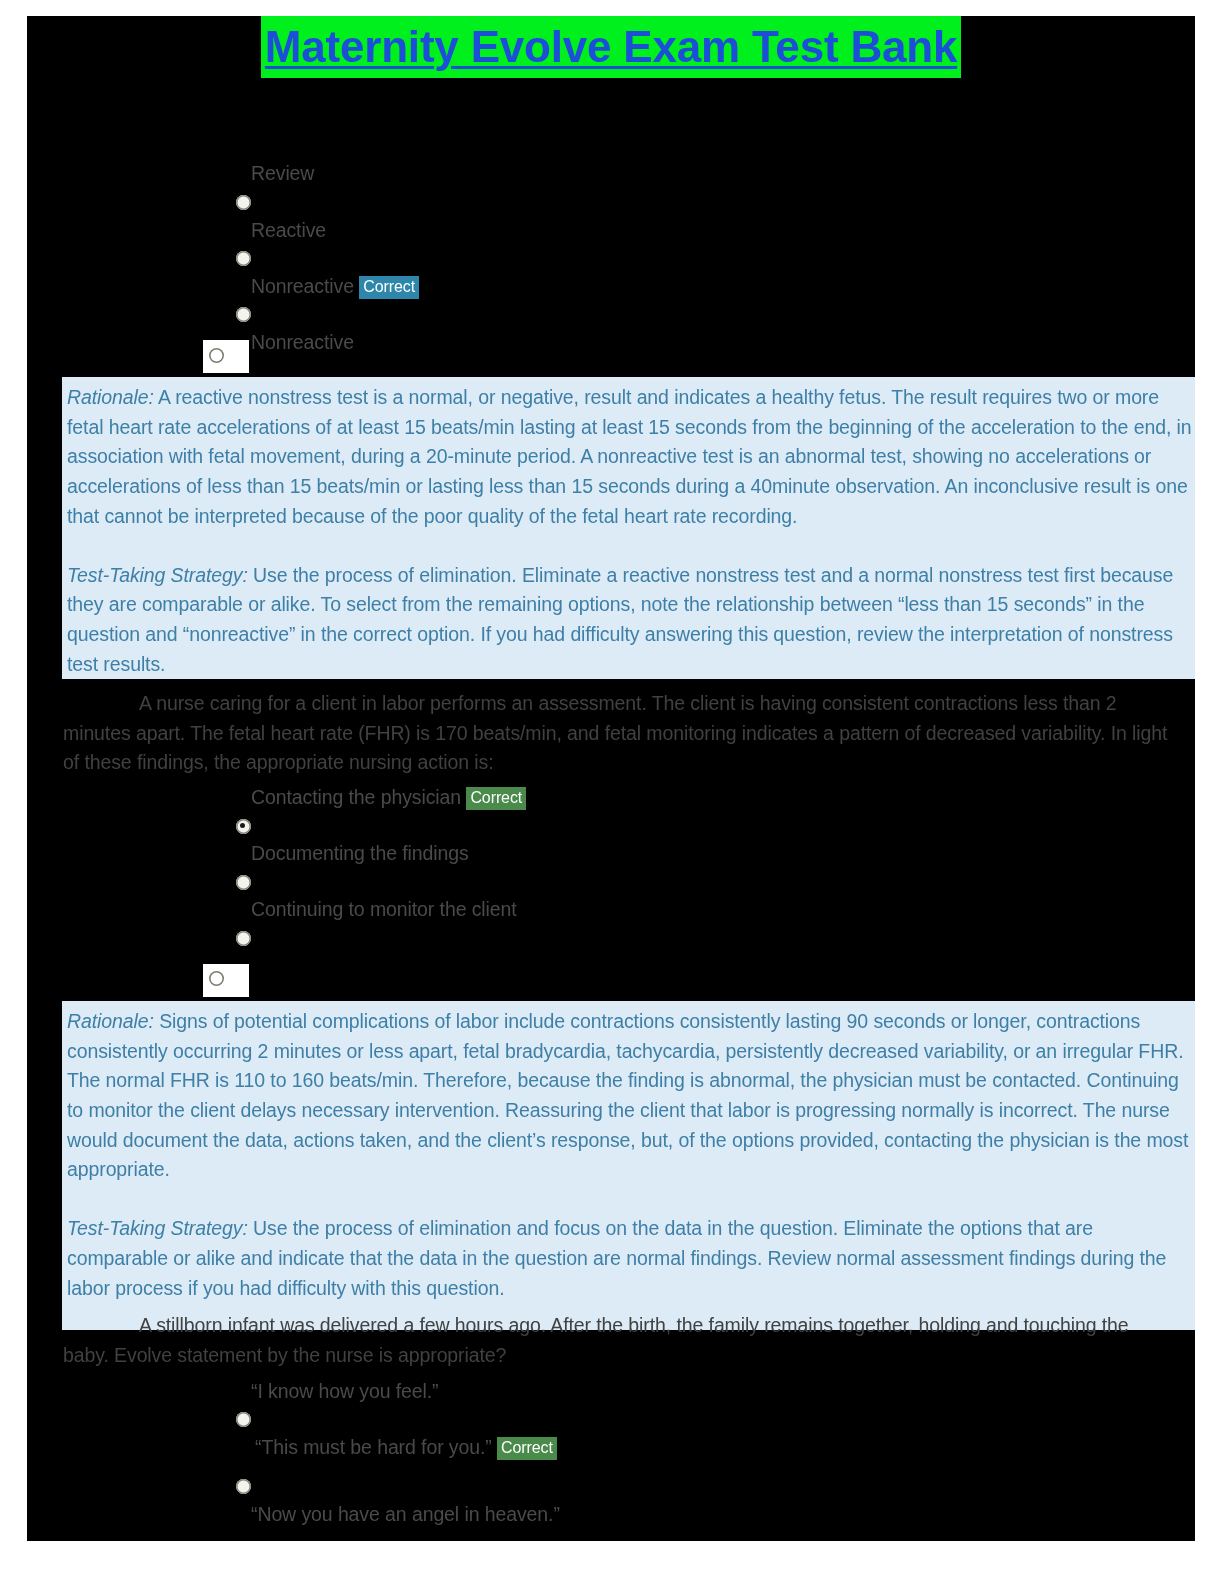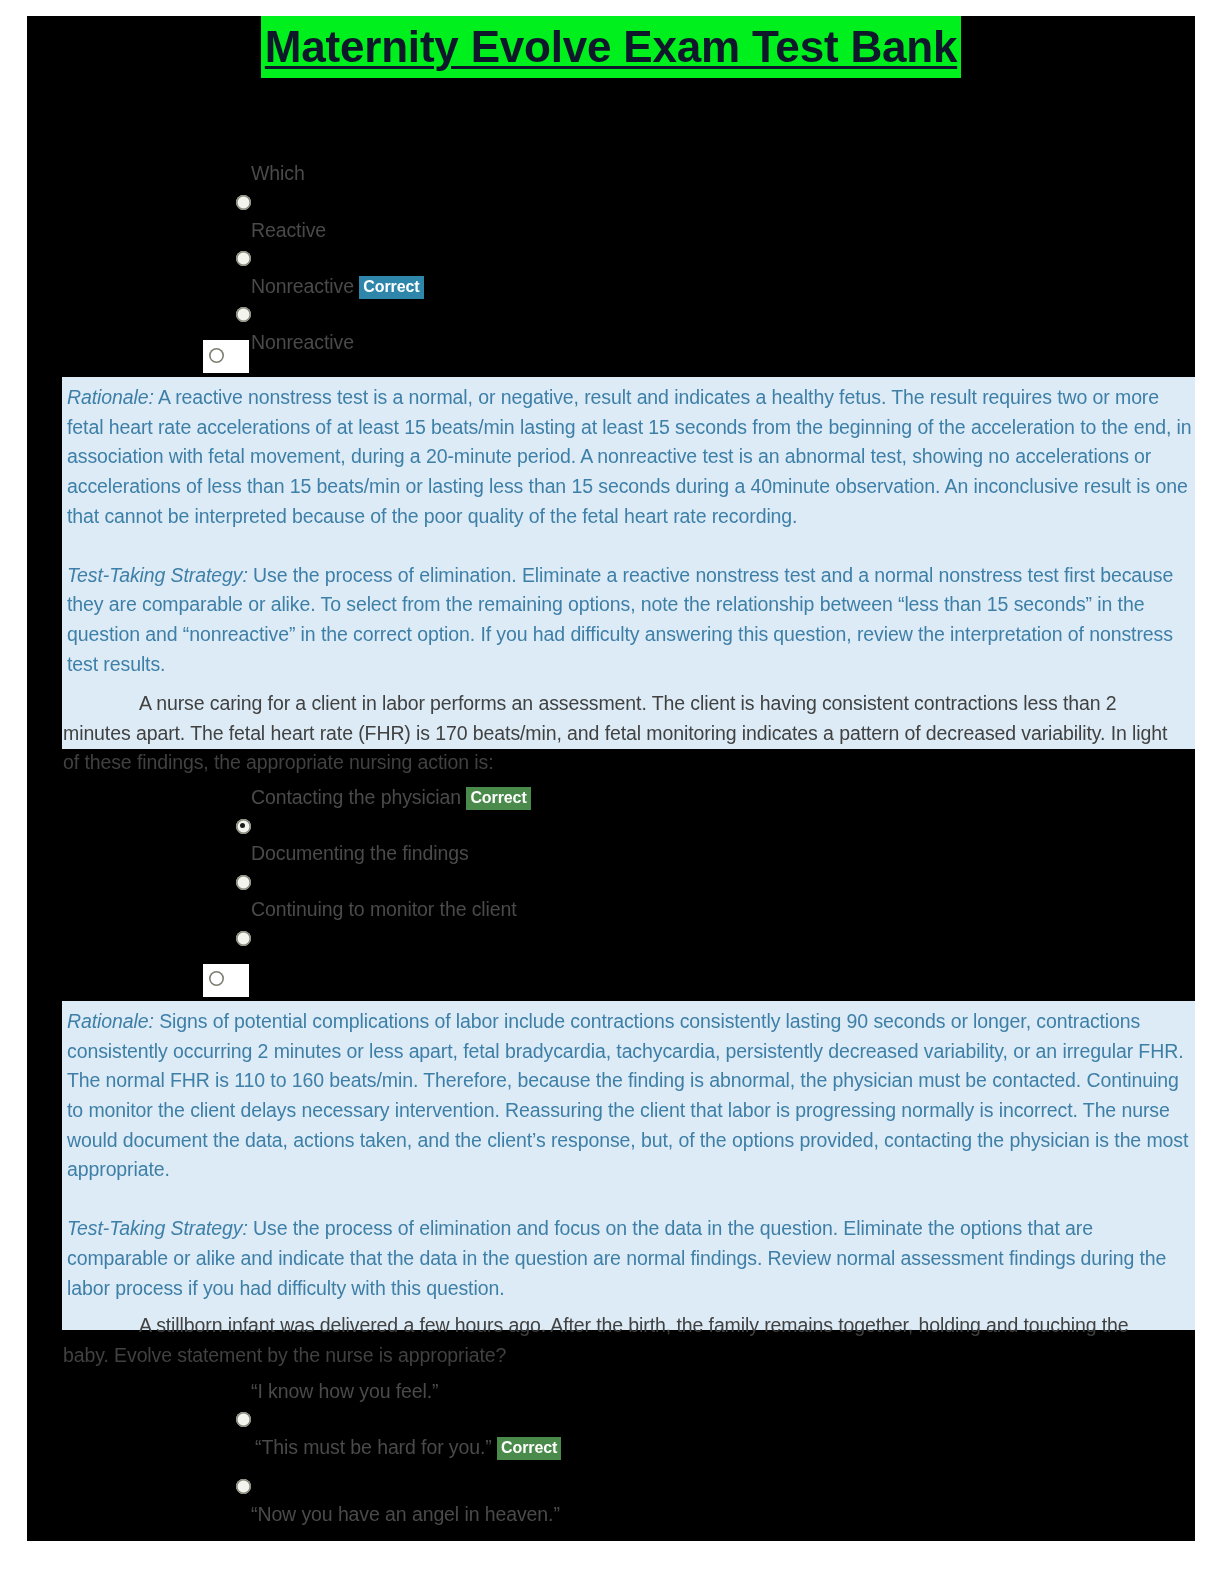--- a/index.html
+++ b/index.html
@@ -28,21 +28,21 @@
   .title-wrap {
     position: absolute;
     left: 0;
     top: 0;
     width: 1168px;
     text-align: center;
   }
   .title-hl {
     display: inline-block;
     background: #00F01E;
-    color: #0f172a;
+    color: #1d4ed8;
     font-size: 44px;
     font-weight: bold;
     line-height: 1.42;
     padding: 0 4px;
     letter-spacing: -0.2px;
     text-decoration: underline;
     text-underline-offset: 4px;
     text-decoration-thickness: 3px;
     white-space: nowrap;
   }
@@ -63,21 +63,21 @@
     font-size: 19.5px;
     line-height: 1.3;
     letter-spacing: -0.1px;
     white-space: nowrap;
   }
 
   .badge {
     display: inline-block;
     color: #ffffff;
     font-size: 16px;
-    font-weight: bold;
+    font-weight: normal;
     line-height: 1.25;
     padding: 1px 4px 2px 4px;
     vertical-align: 1px;
     letter-spacing: -0.1px;
   }
   .badge-blue  { background: #2E86AB; }
   .badge-green { background: #4A8A4A; }
 
   
   .radio {
@@ -130,42 +130,42 @@
 <body>
 
 <div id="page">
 
   <div class="title-wrap">
     <span class="title-hl">Maternity Evolve Exam Test Bank</span>
   </div>
 
 
   <div class="option-label" style="left:224px; top:145px;">
-    <span>Which</span>
+    <span>Review</span>
   </div>
   <div class="radio" style="left:209px; top:179px;"></div>
 
   <div class="option-label" style="left:224px; top:202px;">
     <span>Reactive</span>
   </div>
   <div class="radio" style="left:209px; top:235px;"></div>
 
   <div class="option-label" style="left:224px; top:258px;">
     <span>Nonreactive</span>
     <span class="badge badge-blue">Correct</span>
   </div>
   <div class="radio" style="left:209px; top:291px;"></div>
 
   <div class="option-label" style="left:224px; top:314px;">
     <span>Nonreactive</span>
   </div>
   <div class="radio-card" style="left:176px; top:324px;"></div>
   <div class="radio hollow" style="left:182px; top:332px;"></div>
 
-  <div class="rationale-panel" style="left:35px; top:361px; width:1135px; height:372px;">
+  <div class="rationale-panel" style="left:35px; top:361px; width:1135px; height:302px;">
     <p>
       <span class="rlabel">Rationale:</span><span> A reactive nonstress test is a normal, or negative, result and indicates a healthy fetus. The result requires two or more fetal heart rate accelerations of at least 15 beats/min lasting at least 15 seconds from the beginning of the acceleration to the end, in association with fetal movement, during a 20-minute period. A nonreactive test is an abnormal test, showing no accelerations or accelerations of less than 15 beats/min or lasting less than 15 seconds during a 40minute observation. An inconclusive result is one that cannot be interpreted because of the poor quality of the fetal heart rate recording.</span>
     </p>
     <p>
       <span class="rlabel">Test-Taking Strategy:</span><span> Use the process of elimination. Eliminate a reactive nonstress test and a normal nonstress test first because they are comparable or alike. To select from the remaining options, note the relationship between “less than 15 seconds” in the question and “nonreactive” in the correct option. If you had difficulty answering this question, review the interpretation of nonstress test results.</span>
     </p>
   </div>
 
   <div class="qtext" style="left:36px; top:673px; width:1110px;">
     <span class="indent"></span><span>A nurse caring for a client in labor performs an assessment. The client is having consistent contractions less than 2 minutes apart. The fetal heart rate (FHR) is 170 beats/min, and fetal monitoring indicates a pattern of decreased variability. In light of these findings, the appropriate nursing action is:</span>

